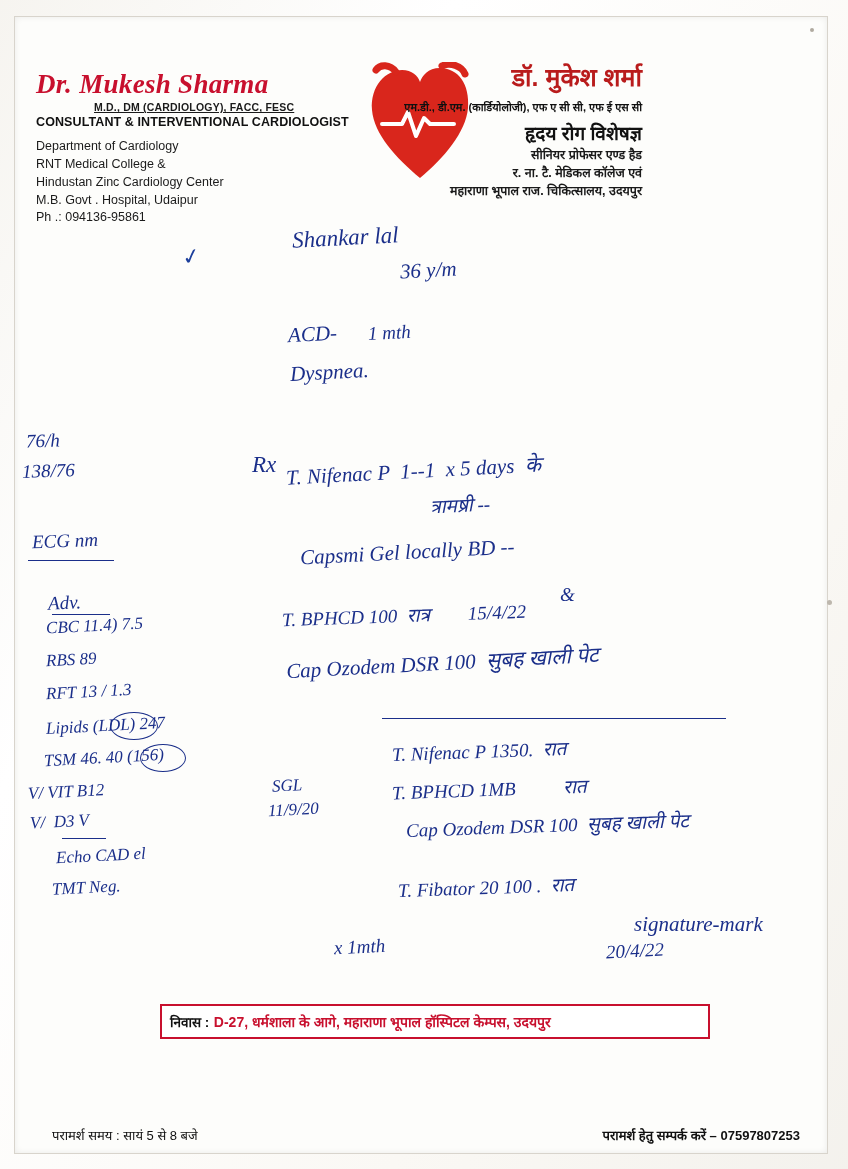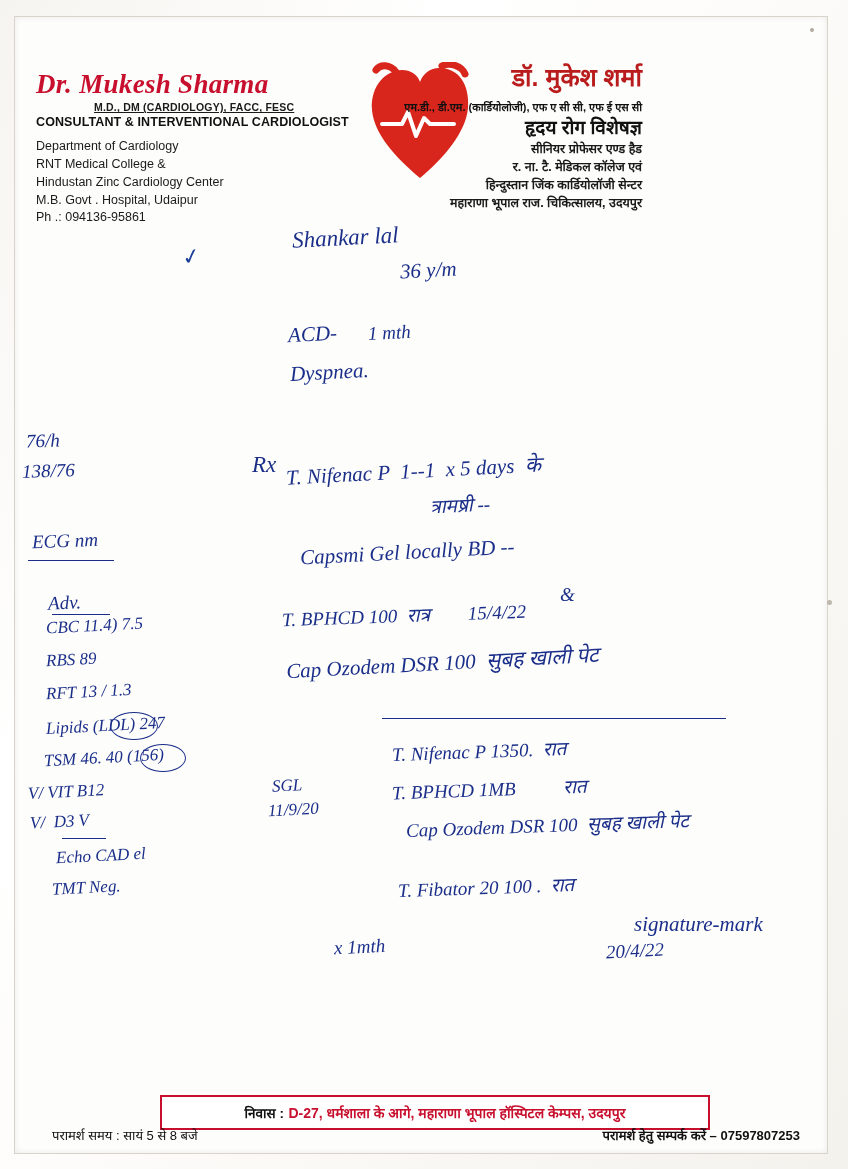--- a/index.html
+++ b/index.html
@@ -124,21 +124,21 @@
   .degrees-hi {
     font-size: 11px;
     font-weight: bold;
     color: #101010;
     margin-top: 7px;
   }
   .spec-hi {
     font-size: 19px;
     font-weight: bold;
     color: #111;
-    margin-top: 0;
+    margin-top: 6px;
   }
   .addr-hi {
     font-size: 12.5px;
     font-weight: bold;
     color: #1a1a1a;
     line-height: 1.45;
     margin-top: 0;
   }
 
   .tick-mark {
@@ -173,25 +173,25 @@
   .ellipse {
     position: absolute;
     border: 1.6px solid #1b2f8a;
     border-radius: 50%;
   }
 
   
   .footer-box {
     position: absolute;
     left: 160px;
-    top: 1095px;
+    top: 1004px;
     width: 530px;
     border: 2px solid #c8102e;
     padding: 6px 8px;
-    text-align: center;
+    text-align: left;
     background: #fff;
   }
   .footer-box .lbl {
     font-size: 13.5px;
     font-weight: bold;
     color: #111;
   }
   .footer-box .val {
     font-size: 14px;
     font-weight: bold;
@@ -247,21 +247,20 @@
       </svg>
     </div>
 
     <div class="lh-right">
       <div class="doc-name-hi">डॉ. मुकेश शर्मा</div>
       <div class="degrees-hi">एम.डी., डी.एम. (कार्डियोलोजी), एफ ए सी सी, एफ ई एस सी</div>
       <div class="spec-hi">हृदय रोग विशेषज्ञ</div>
       <div class="addr-hi">
         <div>सीनियर प्रोफेसर एण्ड हैड</div>
         <div>र. ना. टै. मेडिकल कॉलेज एवं</div>
-        <div>हिन्दुस्तान जिंक कार्डियोलॉजी सेन्टर</div>
         <div>महाराणा भूपाल राज. चिकित्सालय, उदयपुर</div>
       </div>
     </div>
 
     <div class="tick-mark">✓</div>
   </div>
 
   <div class="hw s23 rot-3" style="left:292px; top:225px;">Shankar lal</div>
   <div class="hw s21 rot-3" style="left:400px; top:258px;">36 y/m</div>
 

